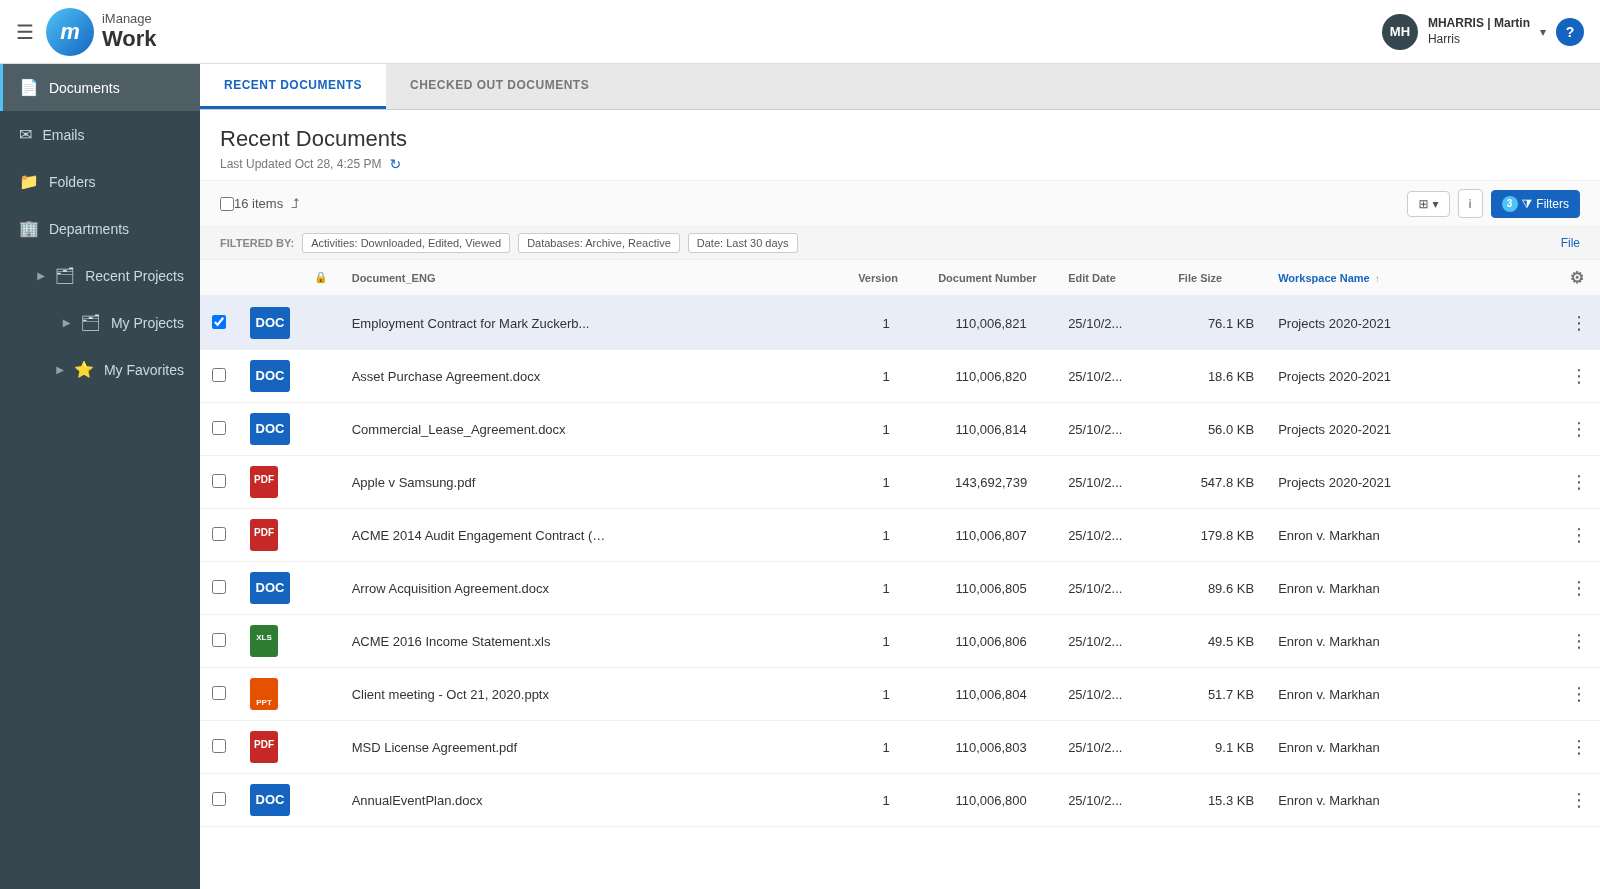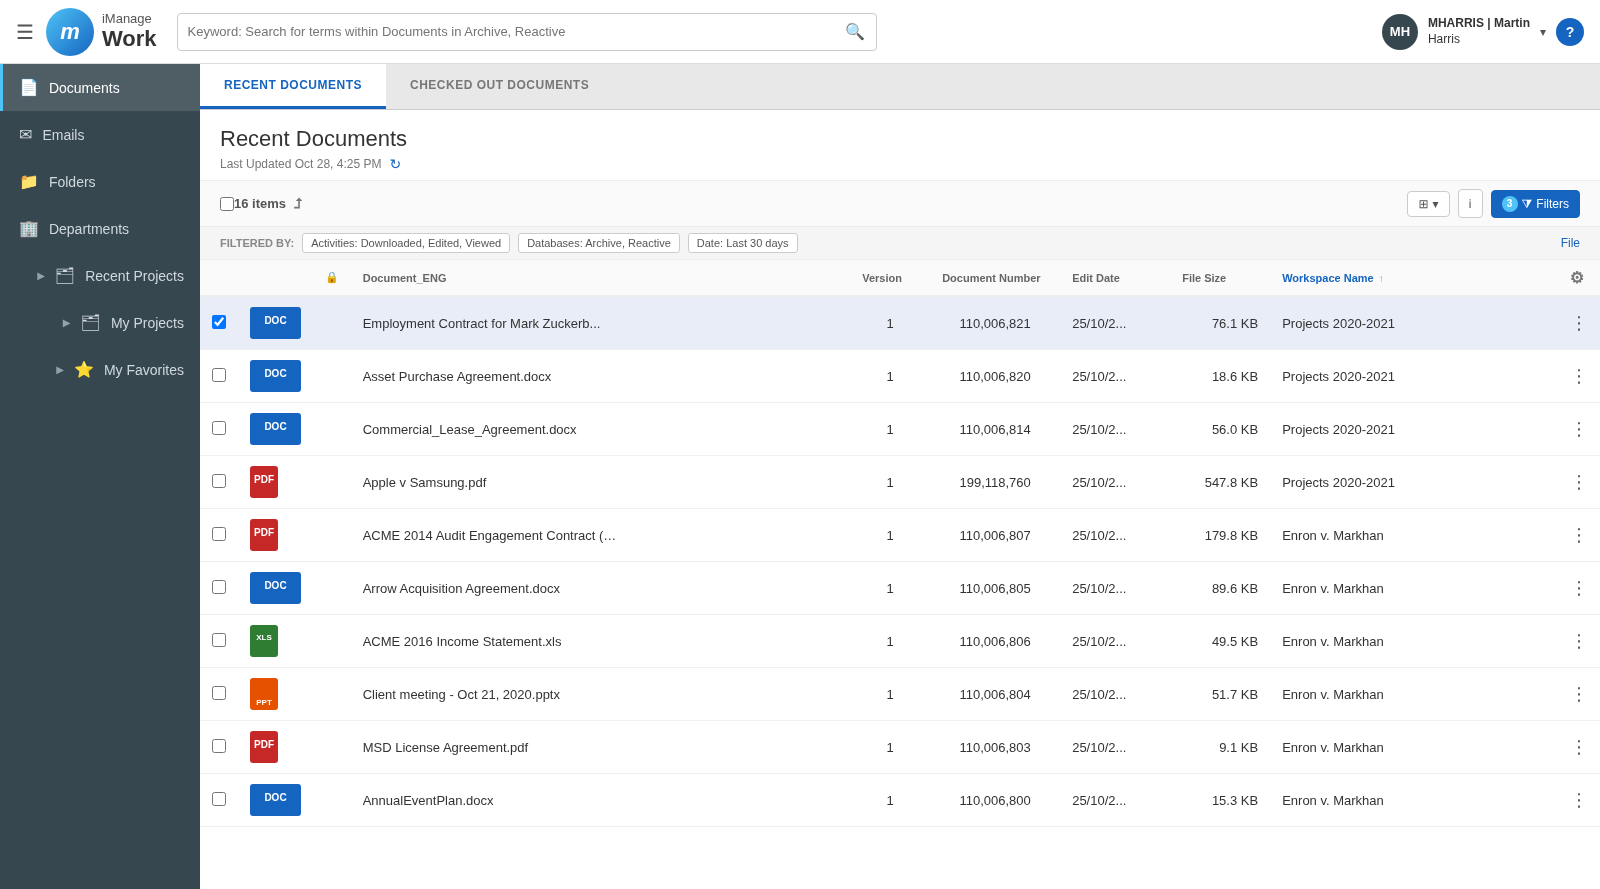--- a/index.html
+++ b/index.html
@@ -69,21 +69,21 @@
     .doc-header { padding: 16px 20px 8px; border-bottom: 1px solid #eee; }
     .doc-title { font-size: 22px; font-weight: 300; color: #333; margin-bottom: 4px; }
     .doc-subtitle { display: flex; align-items: center; gap: 8px; font-size: 12px; color: #777; }
     .refresh-btn { background: none; border: none; cursor: pointer; color: #1565c0; font-size: 14px; }
 
     
     .doc-toolbar {
       display: flex; align-items: center; padding: 8px 20px; border-bottom: 1px solid #eee;
       background: #fafafa; flex-shrink: 0;
     }
-    .items-count { font-size: 13px; color: #555; display: flex; align-items: center; gap: 8px; font-weight: bold; }
+    .items-count { font-size: 13px; color: #555; display: flex; align-items: center; gap: 8px; }
     .export-icon { color: #777; font-size: 14px; cursor: pointer; }
     .toolbar-right { margin-left: auto; display: flex; align-items: center; gap: 8px; }
     .view-btn, .info-btn, .filter-btn {
       border: 1px solid #ccc; background: #fff; border-radius: 4px; padding: 5px 10px;
       cursor: pointer; font-size: 12px; color: #555; display: flex; align-items: center; gap: 4px;
     }
     .filter-btn { background: #1565c0; color: #fff; border-color: #1565c0; position: relative; }
     .filter-badge {
       background: #4fc3f7; color: #fff; border-radius: 50%; width: 16px; height: 16px;
       font-size: 10px; display: flex; align-items: center; justify-content: center; font-weight: bold;
@@ -115,21 +115,21 @@
     .col-icon { width: 44px; }
     .col-lock { width: 32px; text-align: center; }
     .col-name { min-width: 250px; }
     .col-version { width: 80px; text-align: center; }
     .col-docnum { width: 130px; text-align: center; }
     .col-editdate { width: 110px; }
     .col-filesize { width: 100px; text-align: right; }
     .col-workspace { min-width: 160px; }
     .col-actions { width: 40px; text-align: center; }
 
-    .file-icon-doc { display: inline-block; width: 51px; height: 32px; background: #1565c0; color: #fff; font-size: 10px; font-weight: bold; text-align: center; border-radius: 3px; padding-top: 8px; position: relative; }
+    .file-icon-doc { display: inline-block; width: 40px; height: 32px; background: #1565c0; color: #fff; font-size: 13px; font-weight: bold; text-align: center; border-radius: 3px; padding-top: 8px; position: relative; }
     .file-icon-pdf { display: inline-block; width: 28px; height: 32px; background: #c62828; color: #fff; font-size: 10px; font-weight: bold; text-align: center; border-radius: 3px; padding-top: 8px; }
     .file-icon-xls { display: inline-block; width: 28px; height: 32px; background: #2e7d32; color: #fff; font-size: 8px; font-weight: bold; text-align: center; border-radius: 3px; padding-top: 8px; }
     .file-icon-ppt { display: inline-block; width: 28px; height: 32px; background: #e65100; color: #fff; font-size: 8px; font-weight: bold; text-align: center; border-radius: 3px; padding-top: 20px; }
 
     .sort-icon { font-size: 10px; color: #999; margin-left: 2px; }
     .settings-icon { font-size: 16px; color: #777; cursor: pointer; }
     .more-btn { background: none; border: none; cursor: pointer; color: #555; font-size: 18px; line-height: 1; }
     .checkbox { width: 14px; height: 14px; cursor: pointer; }
 
     th.col-sort-active { color: #1565c0; }
@@ -140,24 +140,20 @@
 <div class="top-header">
   <button class="hamburger-btn">☰</button>
   <div class="logo-area">
     <div class="logo-circle">
       <span class="logo-m">m</span>
     </div>
     <div class="logo-text">
       <span class="logo-imanage">iManage</span>
       <span class="logo-work">Work</span>
     </div>
-  </div>
-  <div class="search-bar">
-    <input class="search-input" type="text" placeholder="Keyword: Search for terms within Documents in Archive, Reactive" style="">
-    <button class="search-icon-btn">🔍</button>
   </div>
   <div class="user-area">
     <div class="user-avatar">MH</div>
     <div class="user-name">
       <div class="user-name-label">MHARRIS | Martin</div>
       <div>Harris</div>
     </div>
     <span class="dropdown-arrow">▾</span>
     <div class="help-btn">
       <span>?</span>
@@ -305,21 +301,21 @@
     <td class="col-filesize">56.0 KB</td>
     <td class="col-workspace">Projects 2020-2021</td>
     <td class="col-actions"><button class="more-btn">⋮</button></td>
   </tr>
               <tr>
     <td class="col-check"><input type="checkbox" class="checkbox" style=""></td>
     <td class="col-icon"><span class="file-icon-pdf">PDF</span></td>
     <td class="col-lock"></td>
     <td class="col-name">Apple v Samsung.pdf</td>
     <td class="col-version">1</td>
-    <td class="col-docnum">199,118,760</td>
+    <td class="col-docnum">143,692,739</td>
     <td class="col-editdate">25/10/2...</td>
     <td class="col-filesize">547.8 KB</td>
     <td class="col-workspace">Projects 2020-2021</td>
     <td class="col-actions"><button class="more-btn">⋮</button></td>
   </tr>
               <tr>
     <td class="col-check"><input type="checkbox" class="checkbox" style=""></td>
     <td class="col-icon"><span class="file-icon-pdf">PDF</span></td>
     <td class="col-lock"></td>
     <td class="col-name">ACME 2014 Audit Engagement Contract (…</td>

